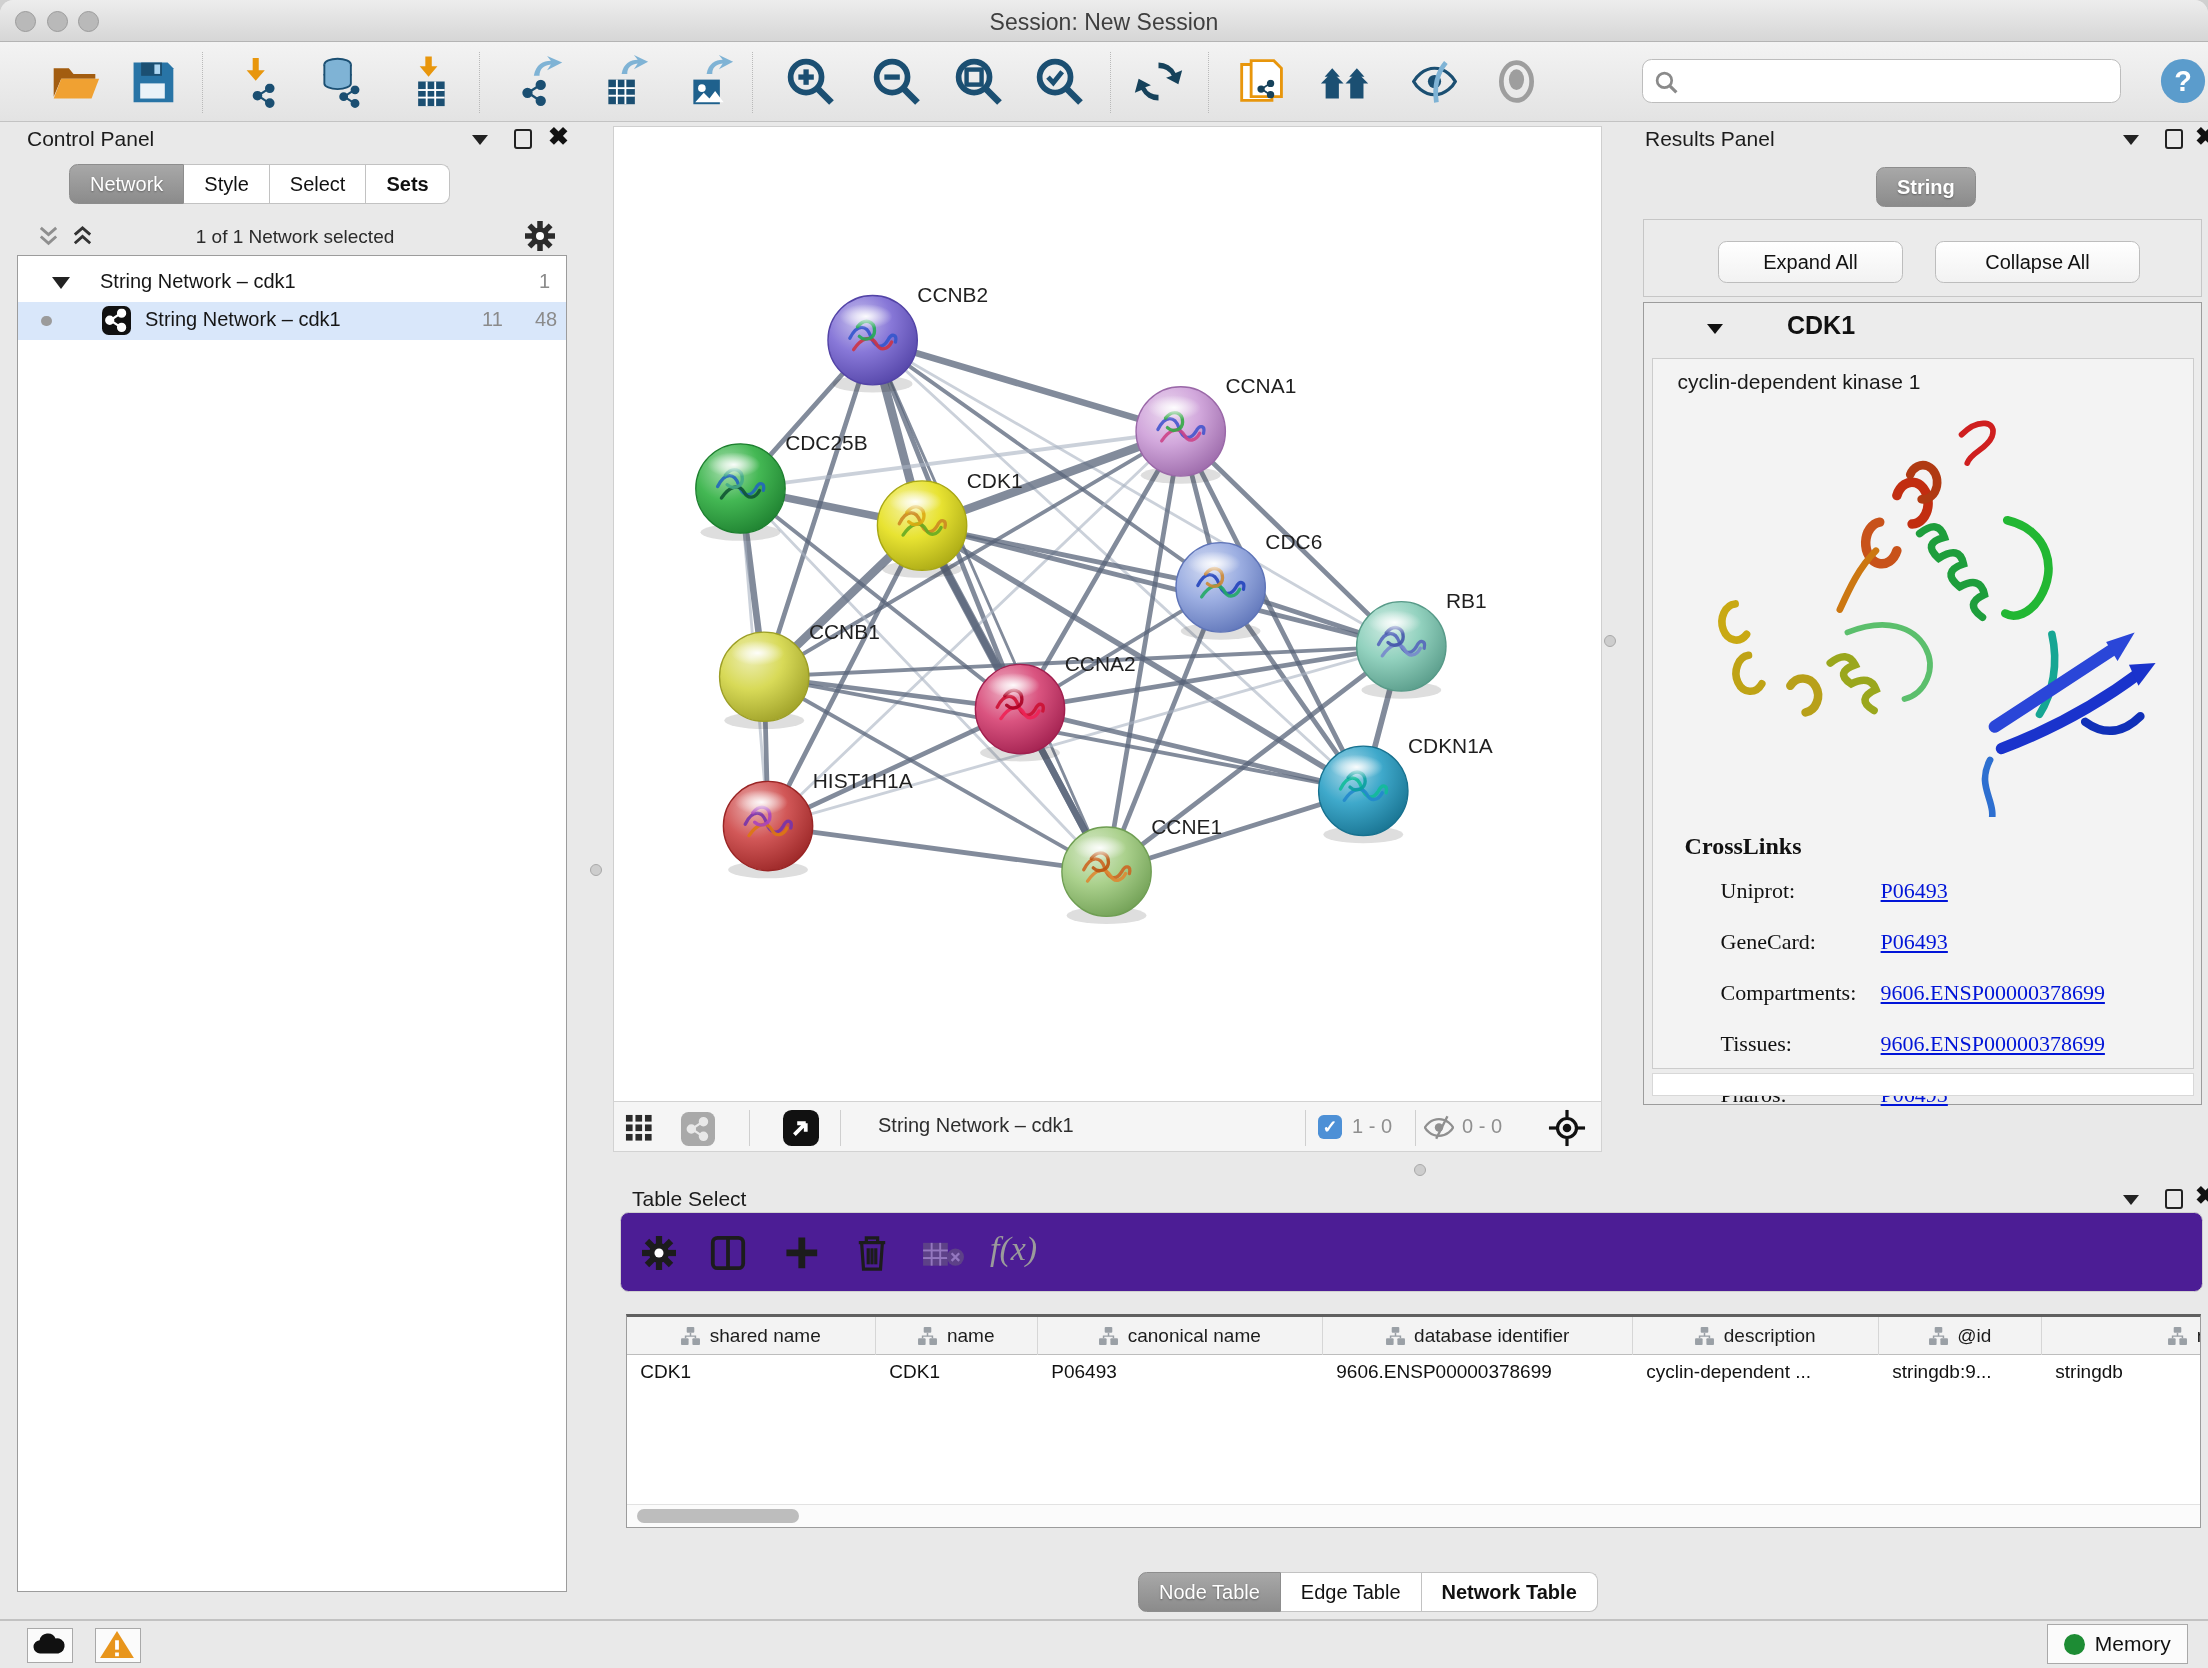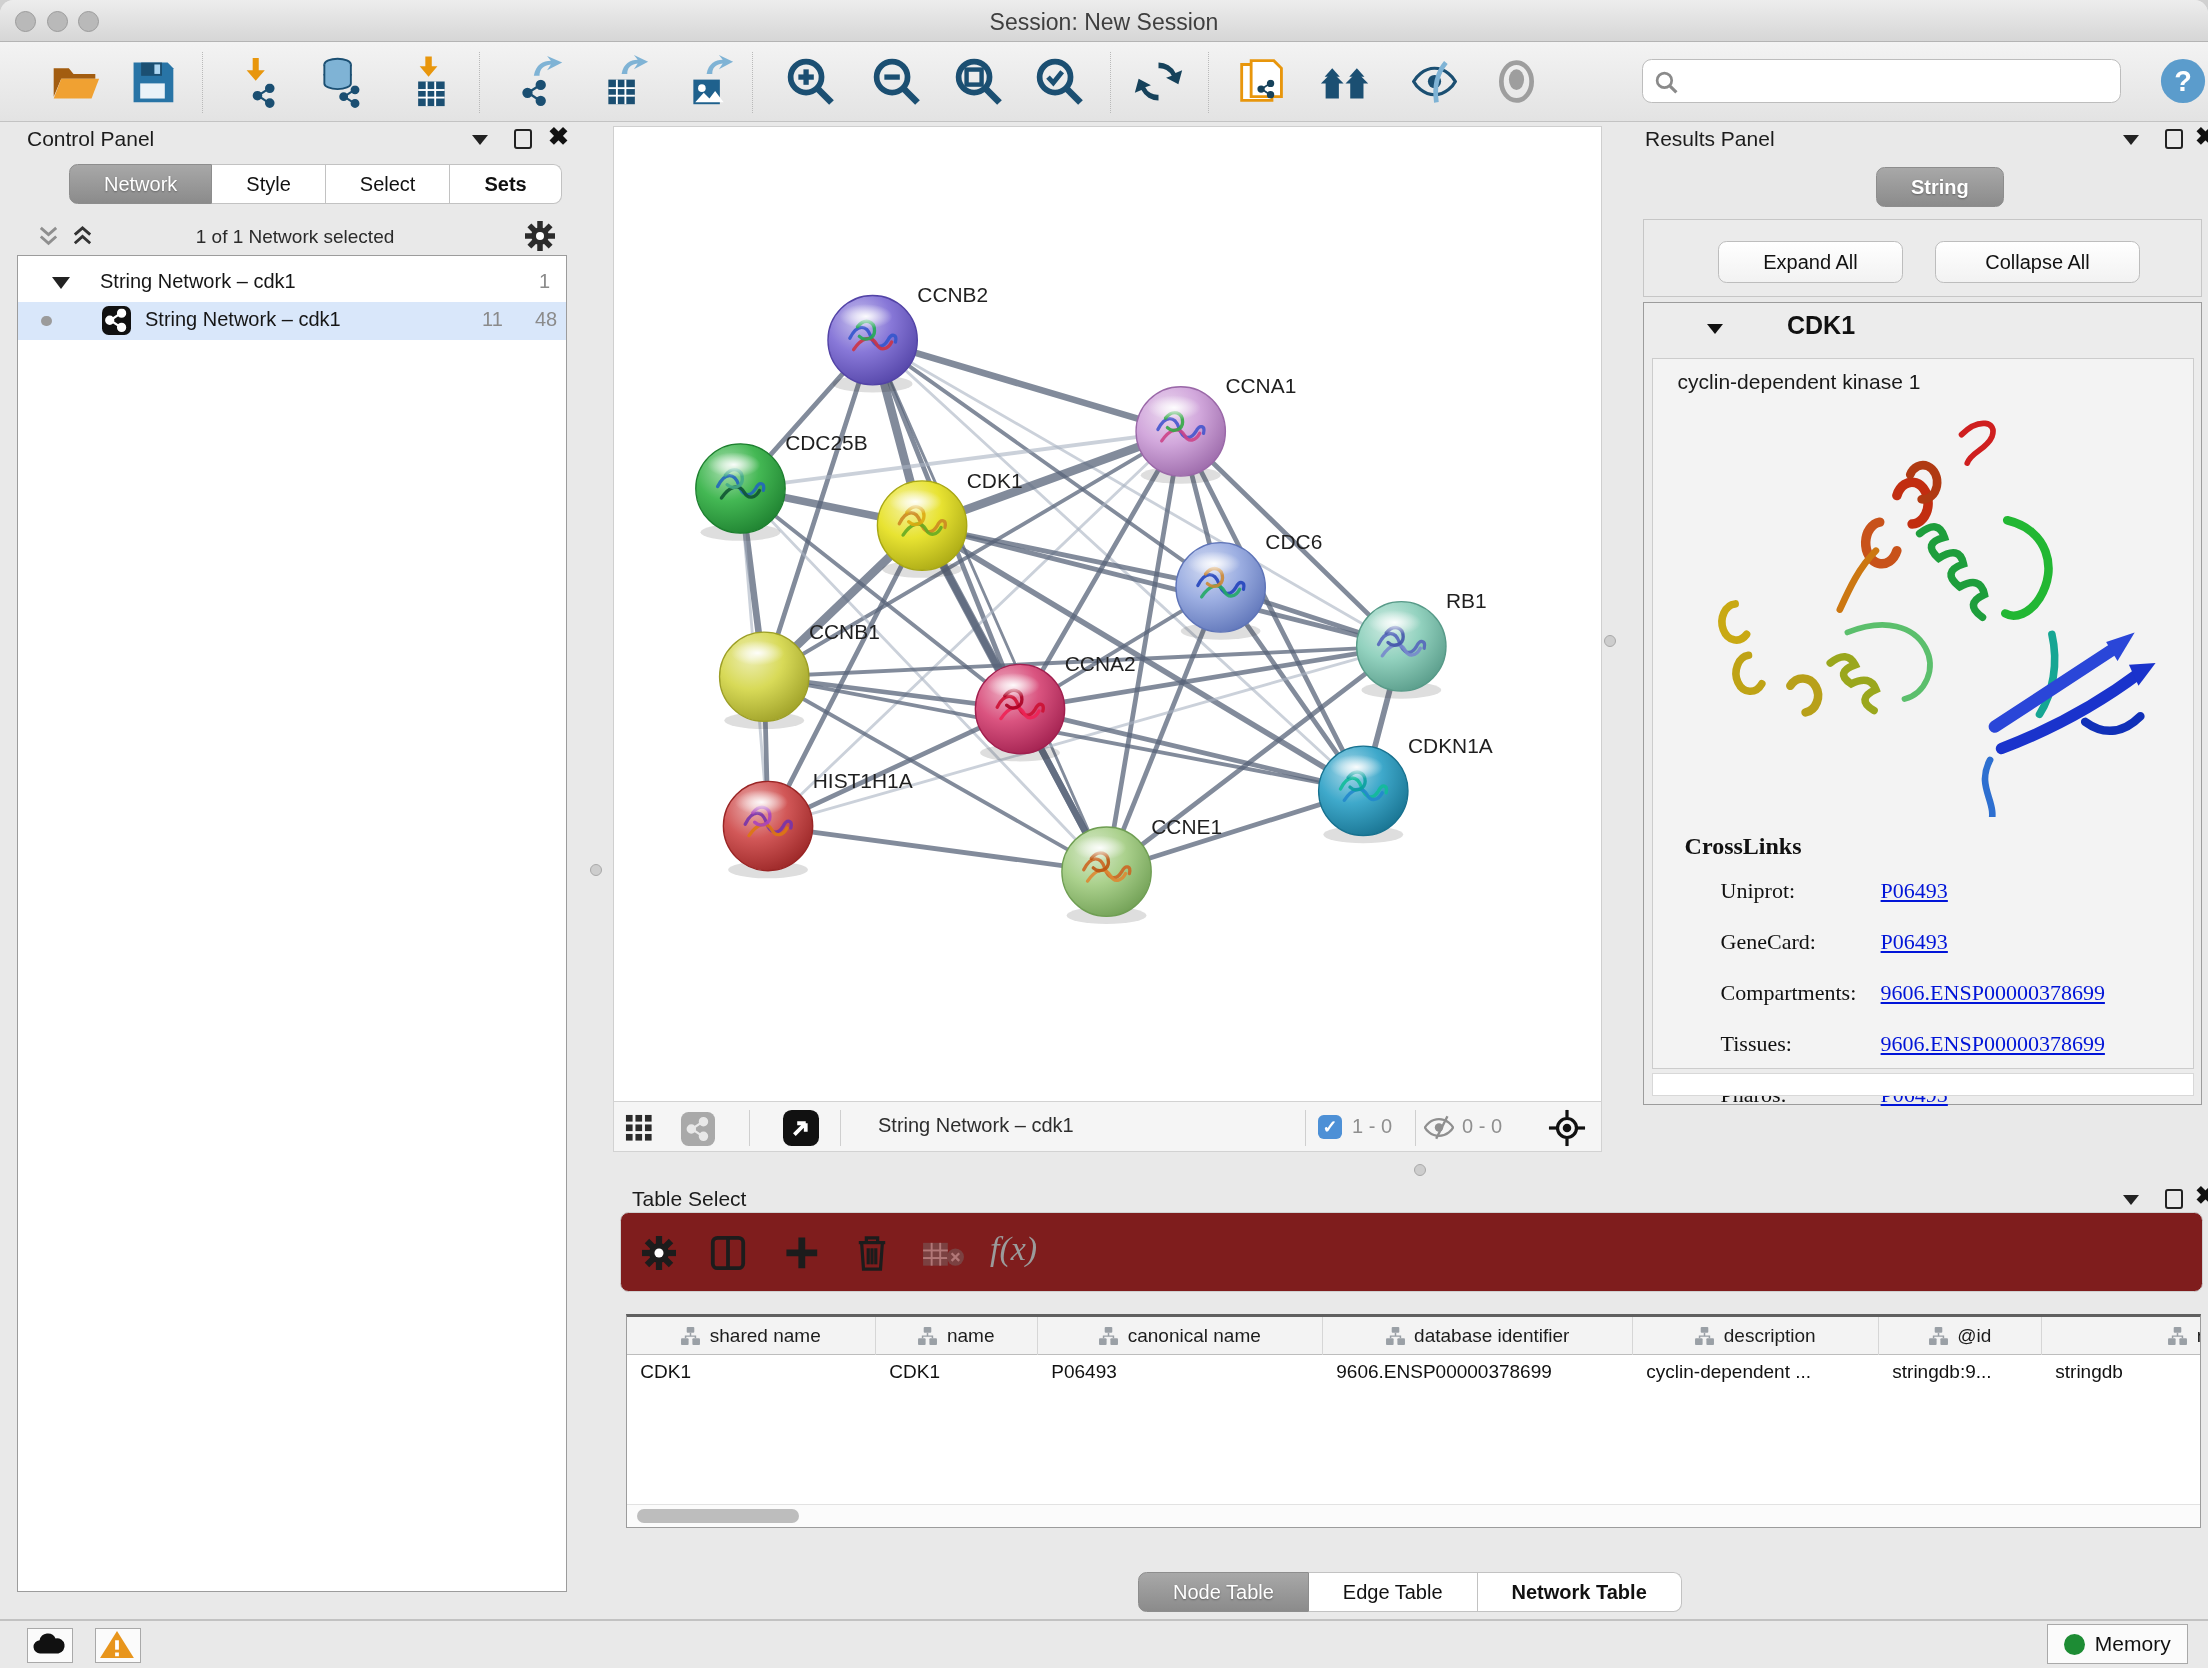--- a/index.html
+++ b/index.html
@@ -28,21 +28,21 @@
 
   
   .panel-title { font-size:21px; color:#1c1c1c; }
   .ph-caret { width:0; height:0; border-left:8.6px solid transparent; border-right:8.6px solid transparent;
     border-top:10.5px solid #222; }
   .ph-float { width:18px; height:20px; border:2.4px solid #222; border-radius:2.9px; }
   .ph-close { font-size:25px; font-weight:bold; color:#111; line-height:21px; }
 
   
   .seg { display:flex; }
-  .seg .tab { height:40px; line-height:38px; padding:0 34px; font-size:20px; color:#111;
+  .seg .tab { height:40px; line-height:38px; padding:0 20px; font-size:20px; color:#111;
     background:#fff; border:1px solid #c2c2c2; border-left:none; text-align:center; }
   .seg .tab:first-child { border-left:1px solid #c2c2c2; border-radius:8.6px 0 0 8.6px; }
   .seg .tab:last-child { border-radius:0 8.6px 8.6px 0;font-weight:bold; }
   .seg .tab.sel { background:linear-gradient(#a8a8a8,#8b8b8b); color:#fff;
     text-shadow:0 1px 1.9px rgba(0,0,0,.35); border-color:#8d8d8d; }
 
   
   #ctrl-tree { left:17px; top:255px; width:550px; height:1337px; background:#fff; border:1.4px solid #9c9c9c; }
   .tree-row { position:relative; width:100%; height:38px; font-size:20px; color:#161616; }
   .tree-row.sel { background:#d9e7fa; }
@@ -68,21 +68,21 @@
   #res-main { left:1643px; top:302px; width:559px; height:803px; background:#ececec; border:1.4px solid #9c9c9c; }
   #res-card { left:7.6px; top:55px; width:542px; height:711px; background:#f3f3f3; border:1px solid #cccccc; }
   .gene-name { font-size:25px; font-weight:bold; color:#111; }
   .gene-desc { font-size:21px; color:#1a1a1a; }
   .xl-title { font-family:"Liberation Serif", serif; font-weight:bold; font-size:24px; color:#111; }
   .xl-row { position:relative; height:51px; font-family:"Liberation Serif", serif; font-size:22px; color:#111; }
   .xl-label { position:absolute; left:68px; top:11.4px; }
   .xl-link { position:absolute; left:228px; top:11.4px; color:#0014d8; text-decoration:underline; }
 
   
-  #tp-toolbar { left:620px; top:1212px; width:1583px; height:80px; background:#7f1d1d;
+  #tp-toolbar { left:620px; top:1212px; width:1583px; height:80px; background:#4c1d95;
     border:1px solid #d0d0d0; border-radius:8.6px; }
   #tp-table { left:626px; top:1314px; width:1575px; height:214px; background:#fff; border:1.4px solid #9c9c9c;
     border-top:3.8px solid #5f5f5f; overflow:hidden; }
   #tp-header { display:flex; height:38px; background:#f3f3f3; border-bottom:1.4px solid #bdbdbd; }
   .th { position:relative; height:38px; border-right:1px solid #d6d6d6; display:flex; align-items:center;
     justify-content:center; gap:9.5px; font-size:19px; color:#1c1c1c; flex:none; overflow:hidden; }
   #tp-row { display:flex; height:34px; }
   .td { height:34px; padding-left:13.3px; font-size:19px; color:#111; line-height:34px; flex:none; overflow:hidden; }
   #tp-scroll { position:absolute; left:0; bottom:0; width:100%; height:23px; background:#fbfbfb;
     border-top:1px solid #e2e2e2; }

